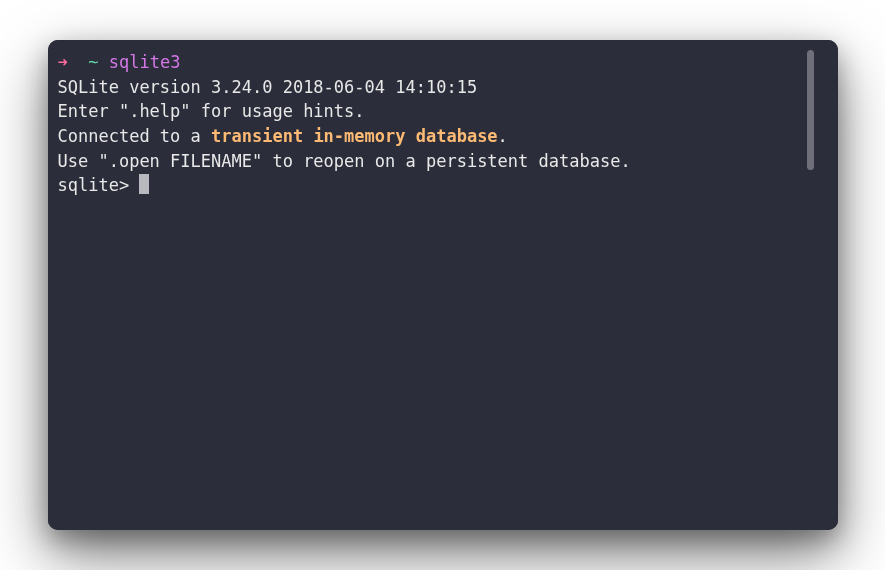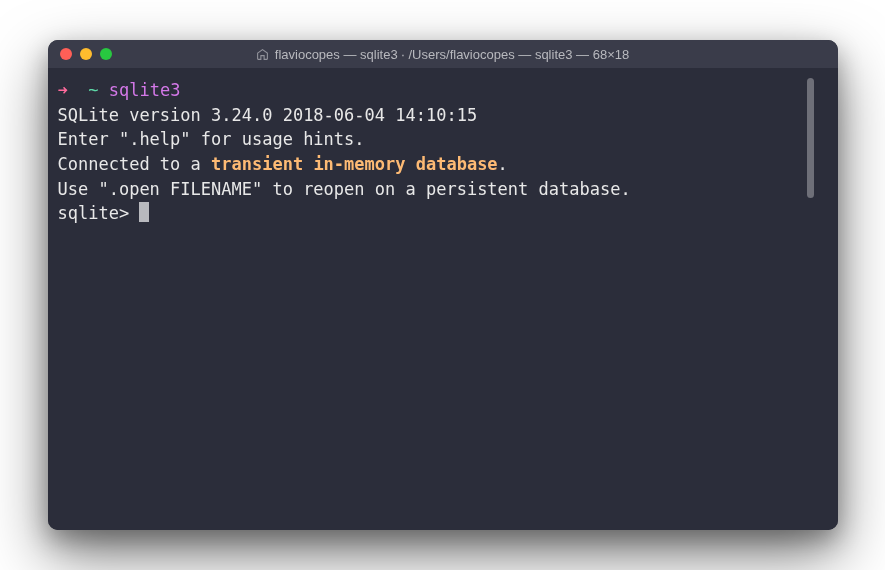--- a/index.html
+++ b/index.html
@@ -105,34 +105,19 @@
       margin-bottom: 1px;
     }
     .line {
       display: block;
     }
   </style>
 </head>
 <body>
 
 <div class="window">
-  <div class="titlebar">
-    <div class="traffic-lights">
-      <div class="light red"></div>
-      <div class="light yellow"></div>
-      <div class="light green"></div>
-    </div>
-    <div class="title-text">
-      <span class="home-icon">
-        <svg width="13" height="13" viewBox="0 0 24 24" fill="none" stroke="#b8b9be" stroke-width="2">
-          <path d="M3 9.5L12 3l9 6.5V20a1 1 0 0 1-1 1h-5v-7h-6v7H4a1 1 0 0 1-1-1V9.5z"></path>
-        </svg>
-      </span>
-      <span>flaviocopes — sqlite3 ∙ /Users/flaviocopes — sqlite3 — 68×18</span>
-    </div>
-  </div>
   <div class="terminal-body">
     <div class="terminal-content"><span class="line"><span class="arrow">➜</span>  <span class="tilde">~</span> <span class="cmd">sqlite3</span></span><span class="line">SQLite version 3.24.0 2018-06-04 14:10:15</span><span class="line">Enter ".help" for usage hints.</span><span class="line"><span>Connected to a </span><span class="bold">transient in-memory database</span><span>.</span></span><span class="line">Use ".open FILENAME" to reopen on a persistent database.</span><span class="line"><span>sqlite&gt; </span><span class="cursor"></span></span></div>
     <div class="scrollbar-track">
       <div class="scrollbar-thumb"></div>
     </div>
   </div>
 </div>
 
 </body></html>

